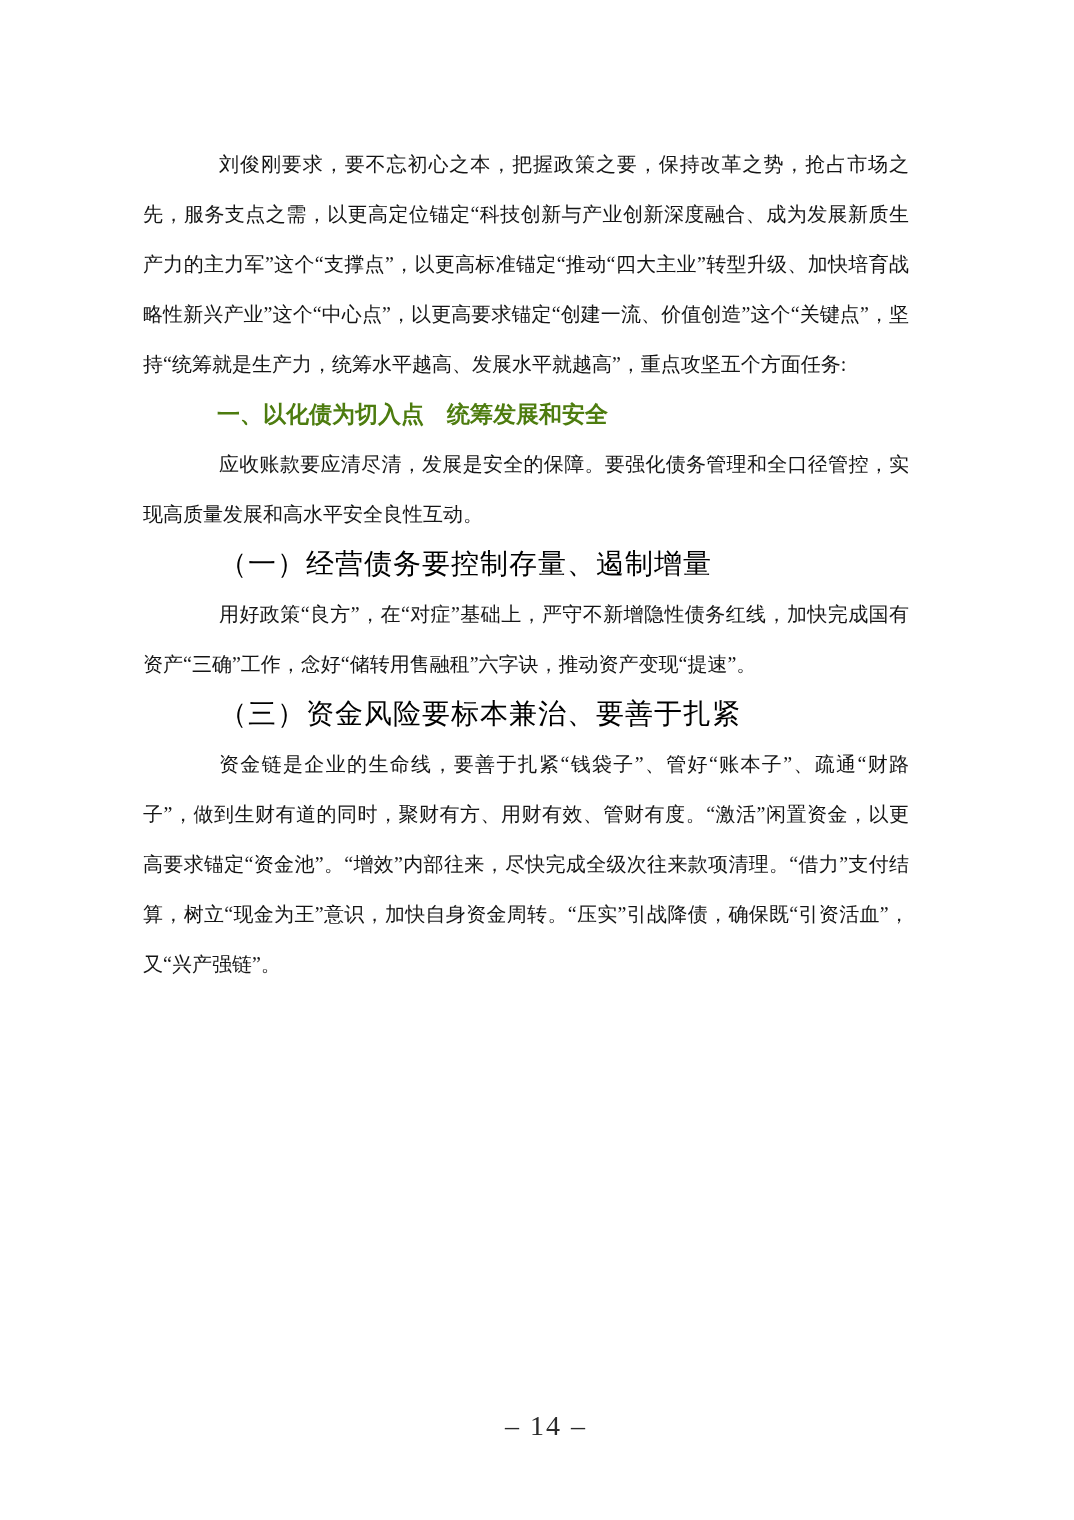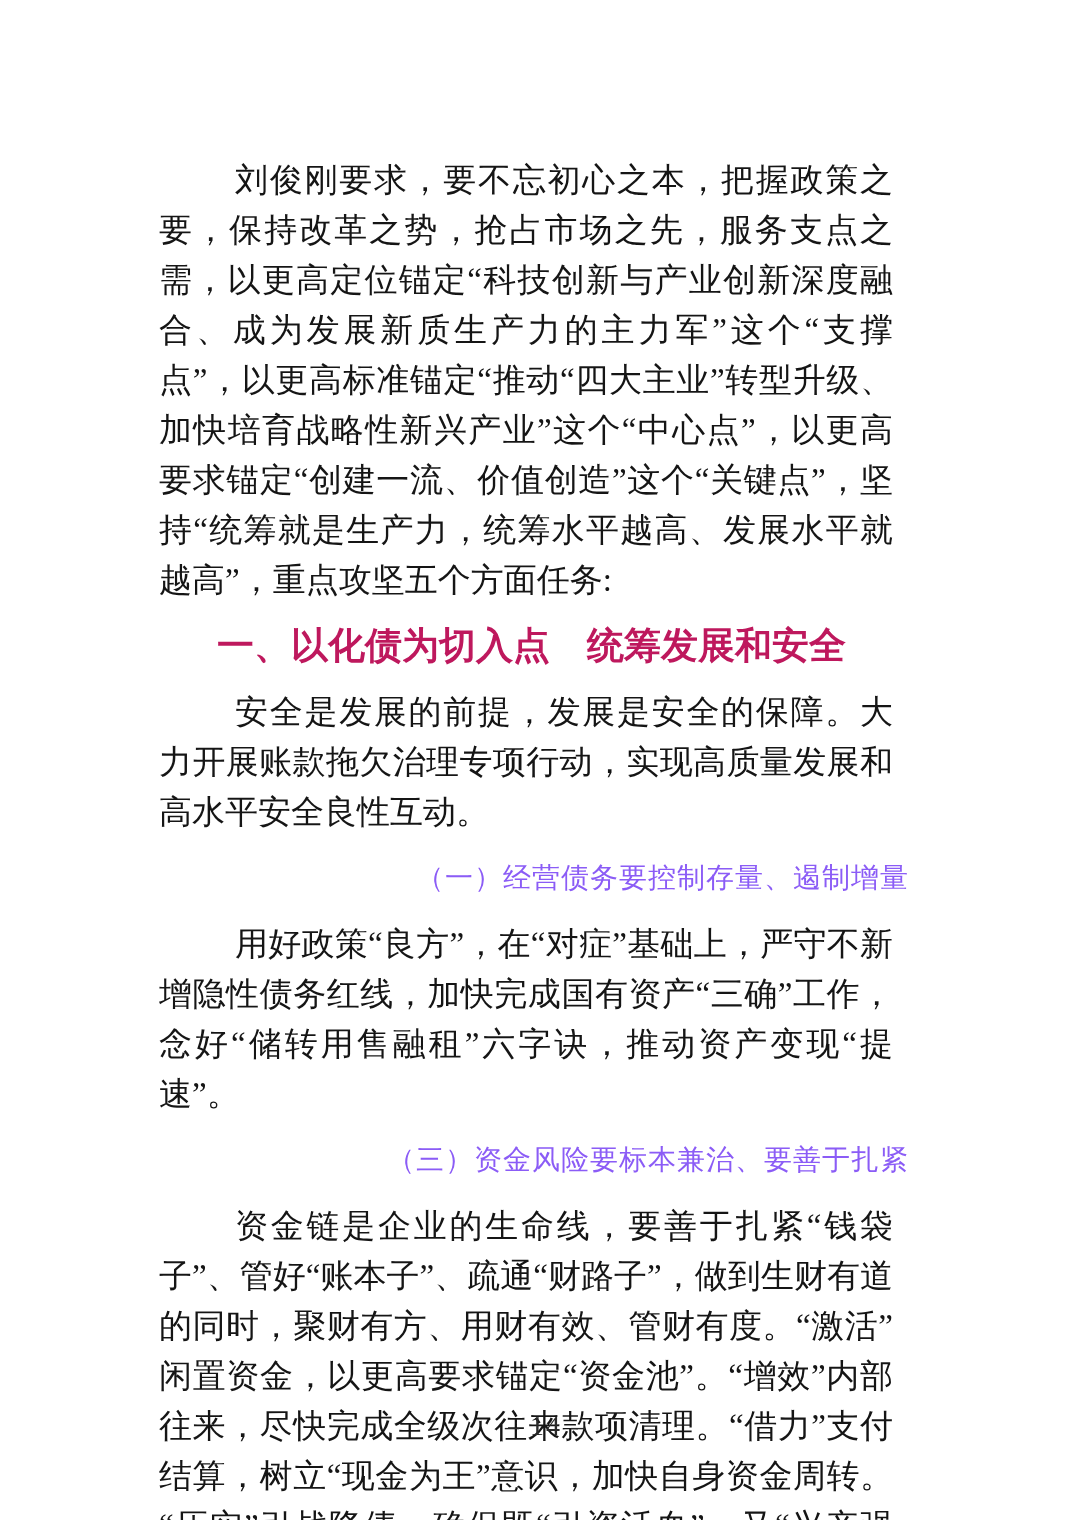--- a/index.html
+++ b/index.html
@@ -17,52 +17,51 @@
     background: #ffffff;
     color: #151515;
   }
   .content {
     position: absolute;
     left: 143px;
     top: 139px;
     width: 766px;
   }
   .para {
-    margin: 16px;
+    margin: 0;
     font-family: "Liberation Serif", "DejaVu Serif", serif;
-    font-size: 33px;
+    font-size: 20px;
     line-height: 50px;
     text-align: justify;
     text-justify: inter-ideograph;
     text-align-last: left;
     text-indent: 76px;
     letter-spacing: 0px;
     color: #151515;
   }
   .heading-hei {
     margin: 0;
     font-family: "Liberation Sans", "DejaVu Sans", sans-serif;
     font-weight: 700;
-    font-size: 37px;
+    font-size: 23px;
     line-height: 50px;
     text-indent: 74px;
-    color: #be185d;
+    color: #4d7c0f;
     white-space: nowrap;
   }
   .heading-kai {
     margin: 0;
     font-family: "Liberation Serif", "DejaVu Serif", serif;
     font-weight: 400;
     font-size: 28px;
     line-height: 50px;
     text-indent: 76px;
     letter-spacing: 1px;
-    color: #8b5cf6;
+    color: #000000;
     white-space: nowrap;
-    text-align: right;
   }
   .page-number {
     position: absolute;
     left: 9px;
     top: 1404px;
     width: 1074px;
     text-align: center;
     font-family: "Liberation Serif", "DejaVu Serif", serif;
     font-size: 28px;
     line-height: 44px;
@@ -70,21 +69,21 @@
     letter-spacing: 2px;
   }
 </style>
 </head>
 <body>
 
 <div class="page">
   <div class="content">
     <p class="para">刘俊刚要求，要不忘初心之本，把握政策之要，保持改革之势，抢占市场之先，服务支点之需，以更高定位锚定“科技创新与产业创新深度融合、成为发展新质生产力的主力军”这个“支撑点”，以更高标准锚定“推动“四大主业”转型升级、加快培育战略性新兴产业”这个“中心点”，以更高要求锚定“创建一流、价值创造”这个“关键点”，坚持“统筹就是生产力，统筹水平越高、发展水平就越高”，重点攻坚五个方面任务:</p>
     <h2 class="heading-hei">一、以化债为切入点　统筹发展和安全</h2>
-    <p class="para">安全是发展的前提，发展是安全的保障。大力开展账款拖欠治理专项行动，实现高质量发展和高水平安全良性互动。</p>
+    <p class="para">应收账款要应清尽清，发展是安全的保障。要强化债务管理和全口径管控，实现高质量发展和高水平安全良性互动。</p>
     <h3 class="heading-kai">（一）经营债务要控制存量、遏制增量</h3>
     <p class="para">用好政策“良方”，在“对症”基础上，严守不新增隐性债务红线，加快完成国有资产“三确”工作，念好“储转用售融租”六字诀，推动资产变现“提速”。</p>
     <h3 class="heading-kai">（三）资金风险要标本兼治、要善于扎紧</h3>
     <p class="para">资金链是企业的生命线，要善于扎紧“钱袋子”、管好“账本子”、疏通“财路子”，做到生财有道的同时，聚财有方、用财有效、管财有度。“激活”闲置资金，以更高要求锚定“资金池”。“增效”内部往来，尽快完成全级次往来款项清理。“借力”支付结算，树立“现金为王”意识，加快自身资金周转。“压实”引战降债，确保既“引资活血”，又“兴产强链”。</p>
   </div>
 
   <div class="page-number">– 14 –</div>
 </div>
 
 </body></html>

